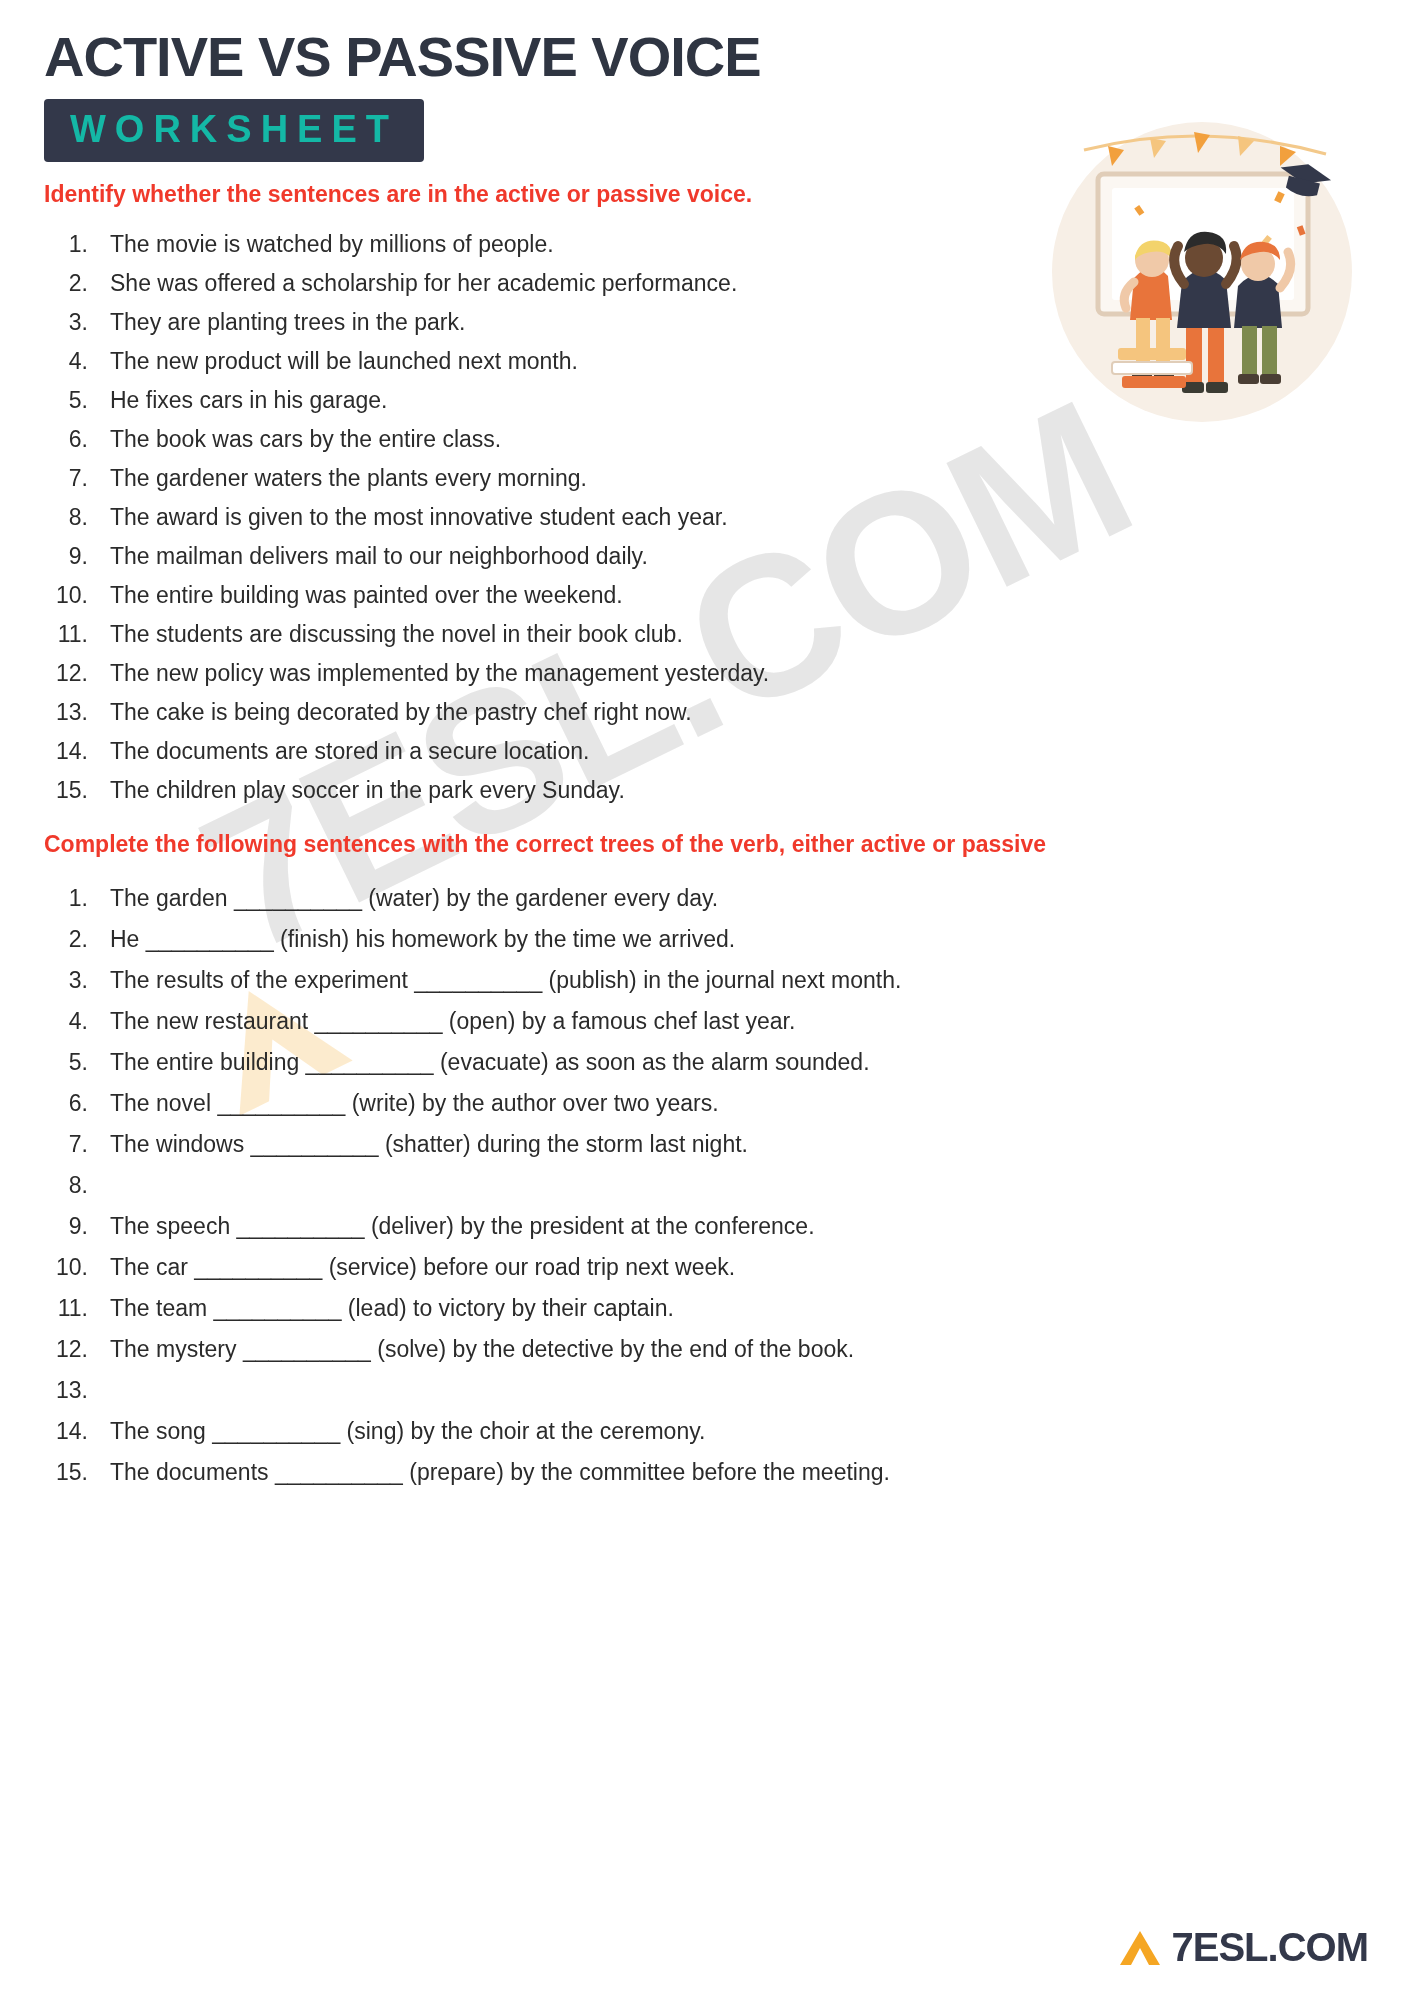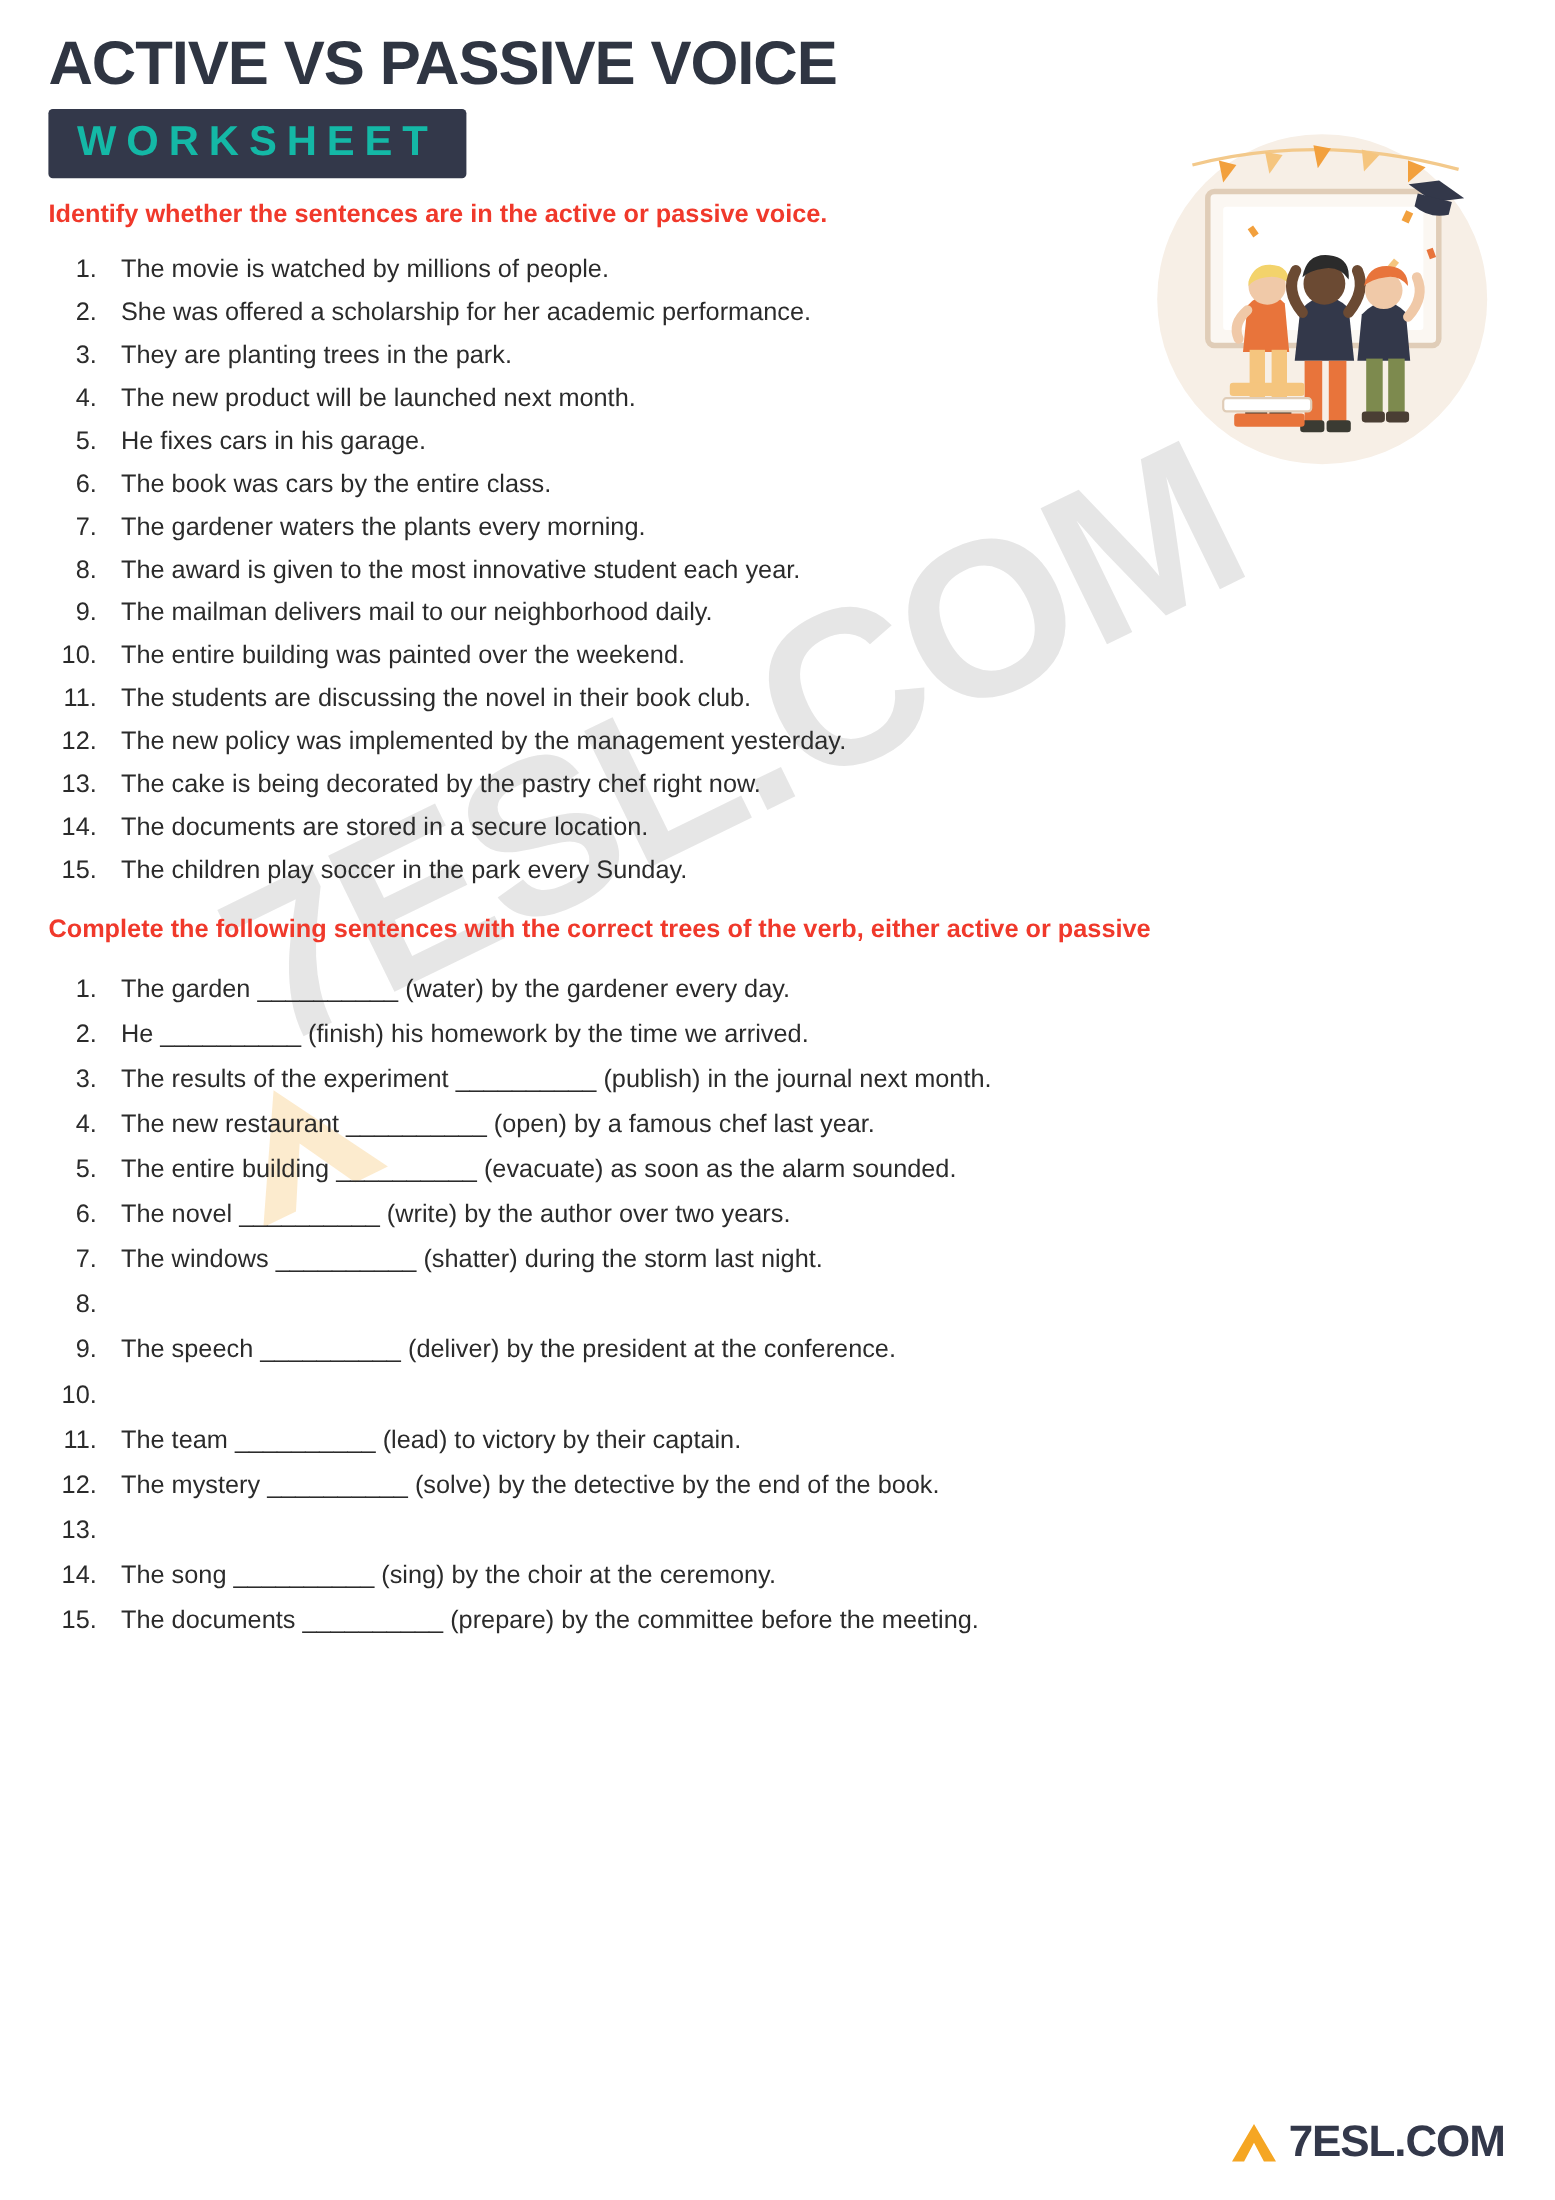--- a/index.html
+++ b/index.html
@@ -336,20 +336,21 @@
         </li>
       <li>
           <span class="num">8.</span>
         </li>
       <li>
           <span class="num">9.</span>
           <span class="txt">The speech __________ (deliver) by the president at the conference.</span>
         </li>
       <li>
           <span class="num">10.</span>
+          <span class="txt">The car __________ (service) before our road trip next week.</span>
         </li>
       <li>
           <span class="num">11.</span>
           <span class="txt">The team __________ (lead) to victory by their captain.</span>
         </li>
       <li>
           <span class="num">12.</span>
           <span class="txt">The mystery __________ (solve) by the detective by the end of the book.</span>
         </li>
       <li>

